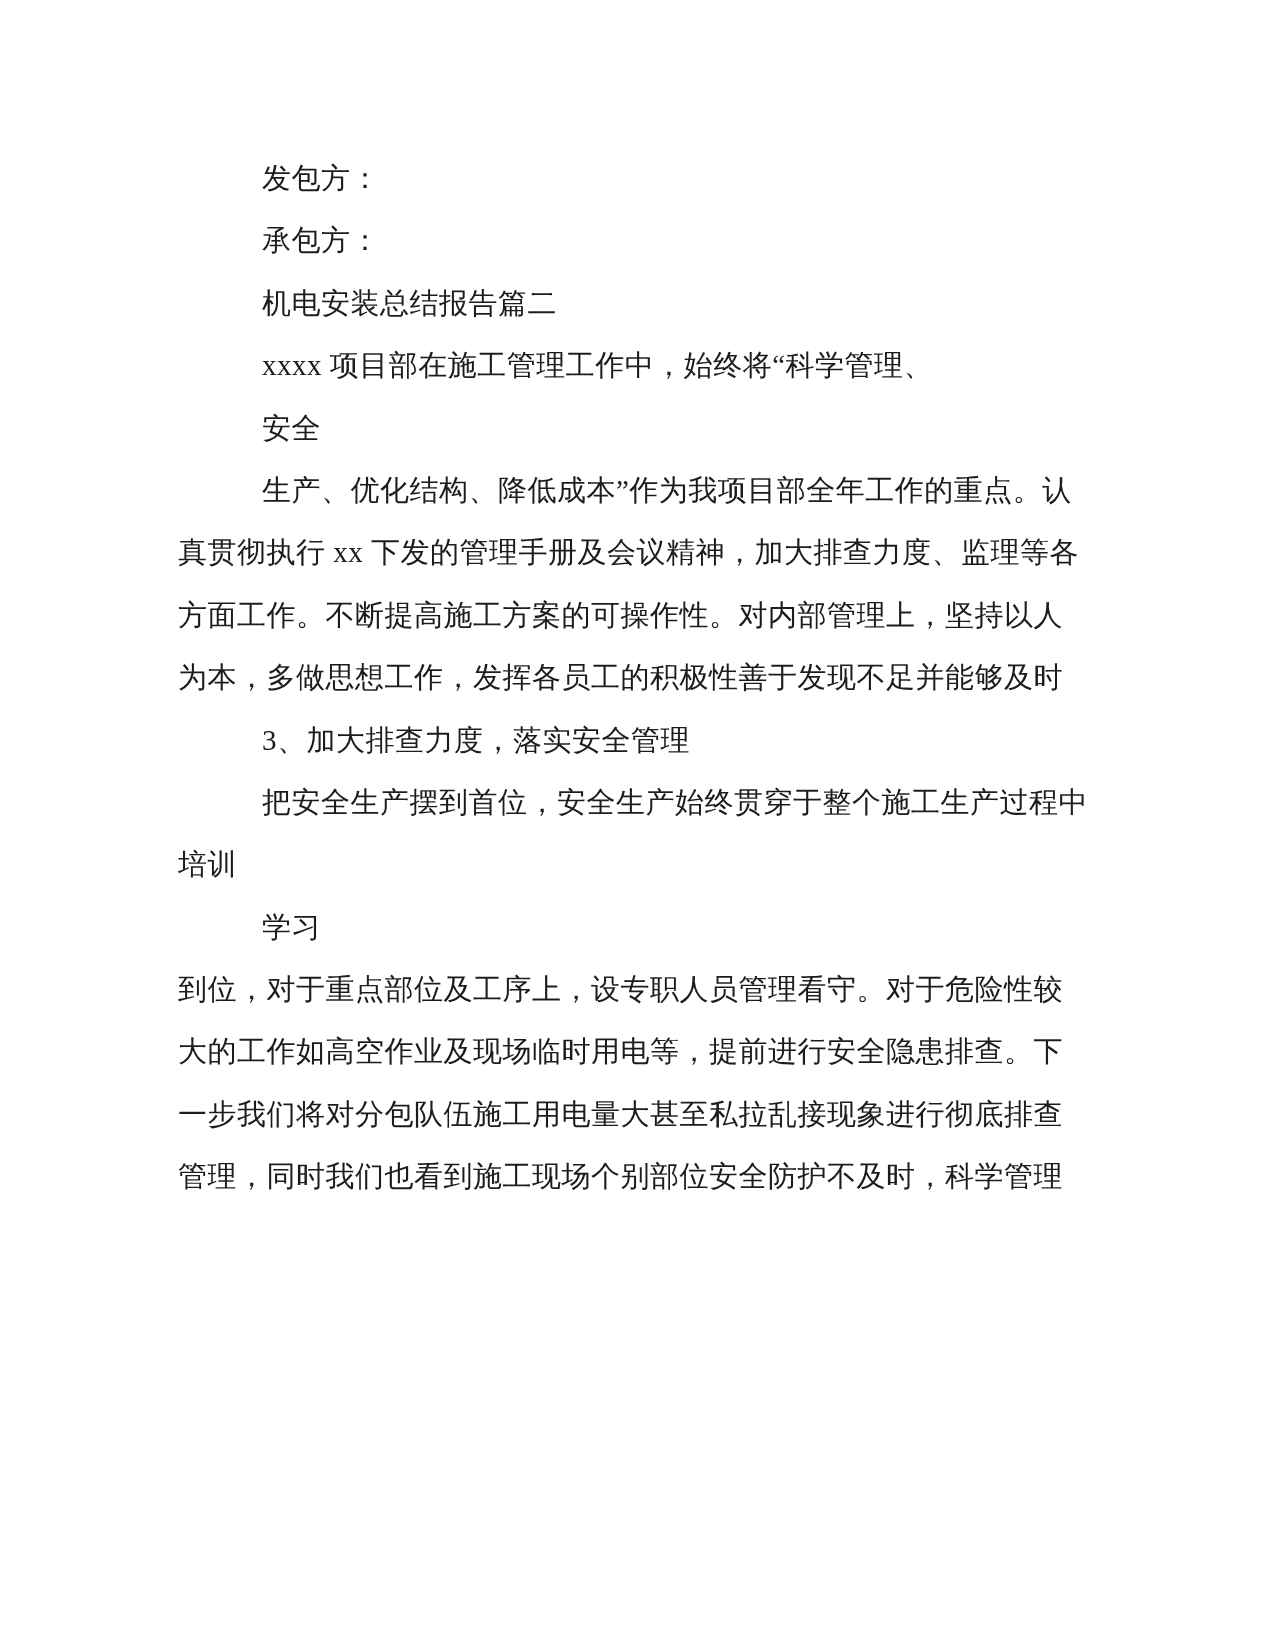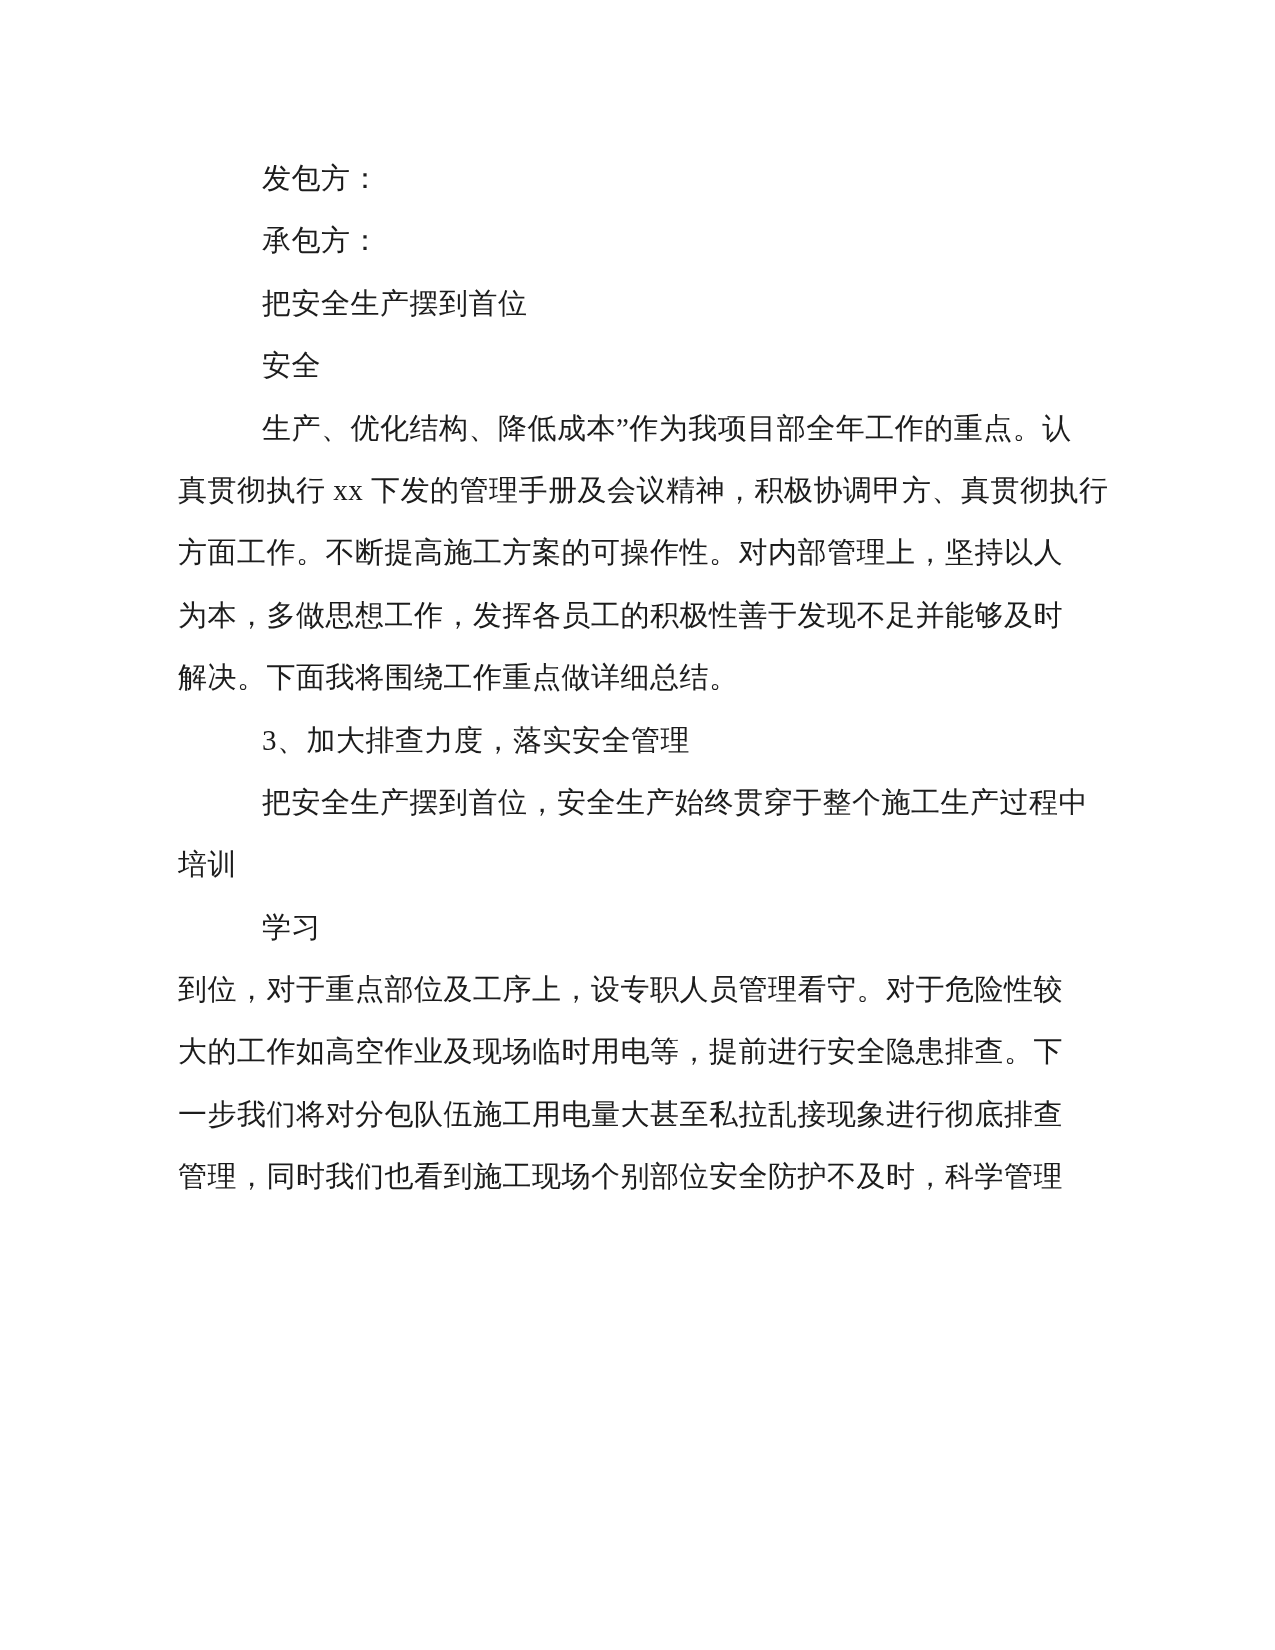--- a/index.html
+++ b/index.html
@@ -36,27 +36,27 @@
   }
 </style>
 </head>
 <body>
 
 <div class="page">
   <div class="doc-body">
 
   <div class="line indent">发包方：</div>
       <div class="line indent">承包方：</div>
-      <div class="line indent">把安全生产摆到首位</div>
+      <div class="line indent">机电安装总结报告篇二</div>
+      <div class="line indent">xxxx 项目部在施工管理工作中，始终将“科学管理、</div>
       <div class="line indent">安全</div>
       <div class="line indent">生产、优化结构、降低成本”作为我项目部全年工作的重点。认</div>
-      <div class="line">真贯彻执行 xx 下发的管理手册及会议精神，积极协调甲方、真贯彻执行</div>
+      <div class="line">真贯彻执行 xx 下发的管理手册及会议精神，加大排查力度、监理等各</div>
       <div class="line">方面工作。不断提高施工方案的可操作性。对内部管理上，坚持以人</div>
       <div class="line">为本，多做思想工作，发挥各员工的积极性善于发现不足并能够及时</div>
-      <div class="line">解决。下面我将围绕工作重点做详细总结。</div>
       <div class="line indent">3、加大排查力度，落实安全管理</div>
       <div class="line indent">把安全生产摆到首位，安全生产始终贯穿于整个施工生产过程中</div>
       <div class="line">培训</div>
       <div class="line indent">学习</div>
       <div class="line">到位，对于重点部位及工序上，设专职人员管理看守。对于危险性较</div>
       <div class="line">大的工作如高空作业及现场临时用电等，提前进行安全隐患排查。下</div>
       <div class="line">一步我们将对分包队伍施工用电量大甚至私拉乱接现象进行彻底排查</div>
       <div class="line">管理，同时我们也看到施工现场个别部位安全防护不及时，科学管理</div>
     </div>
 </div>

